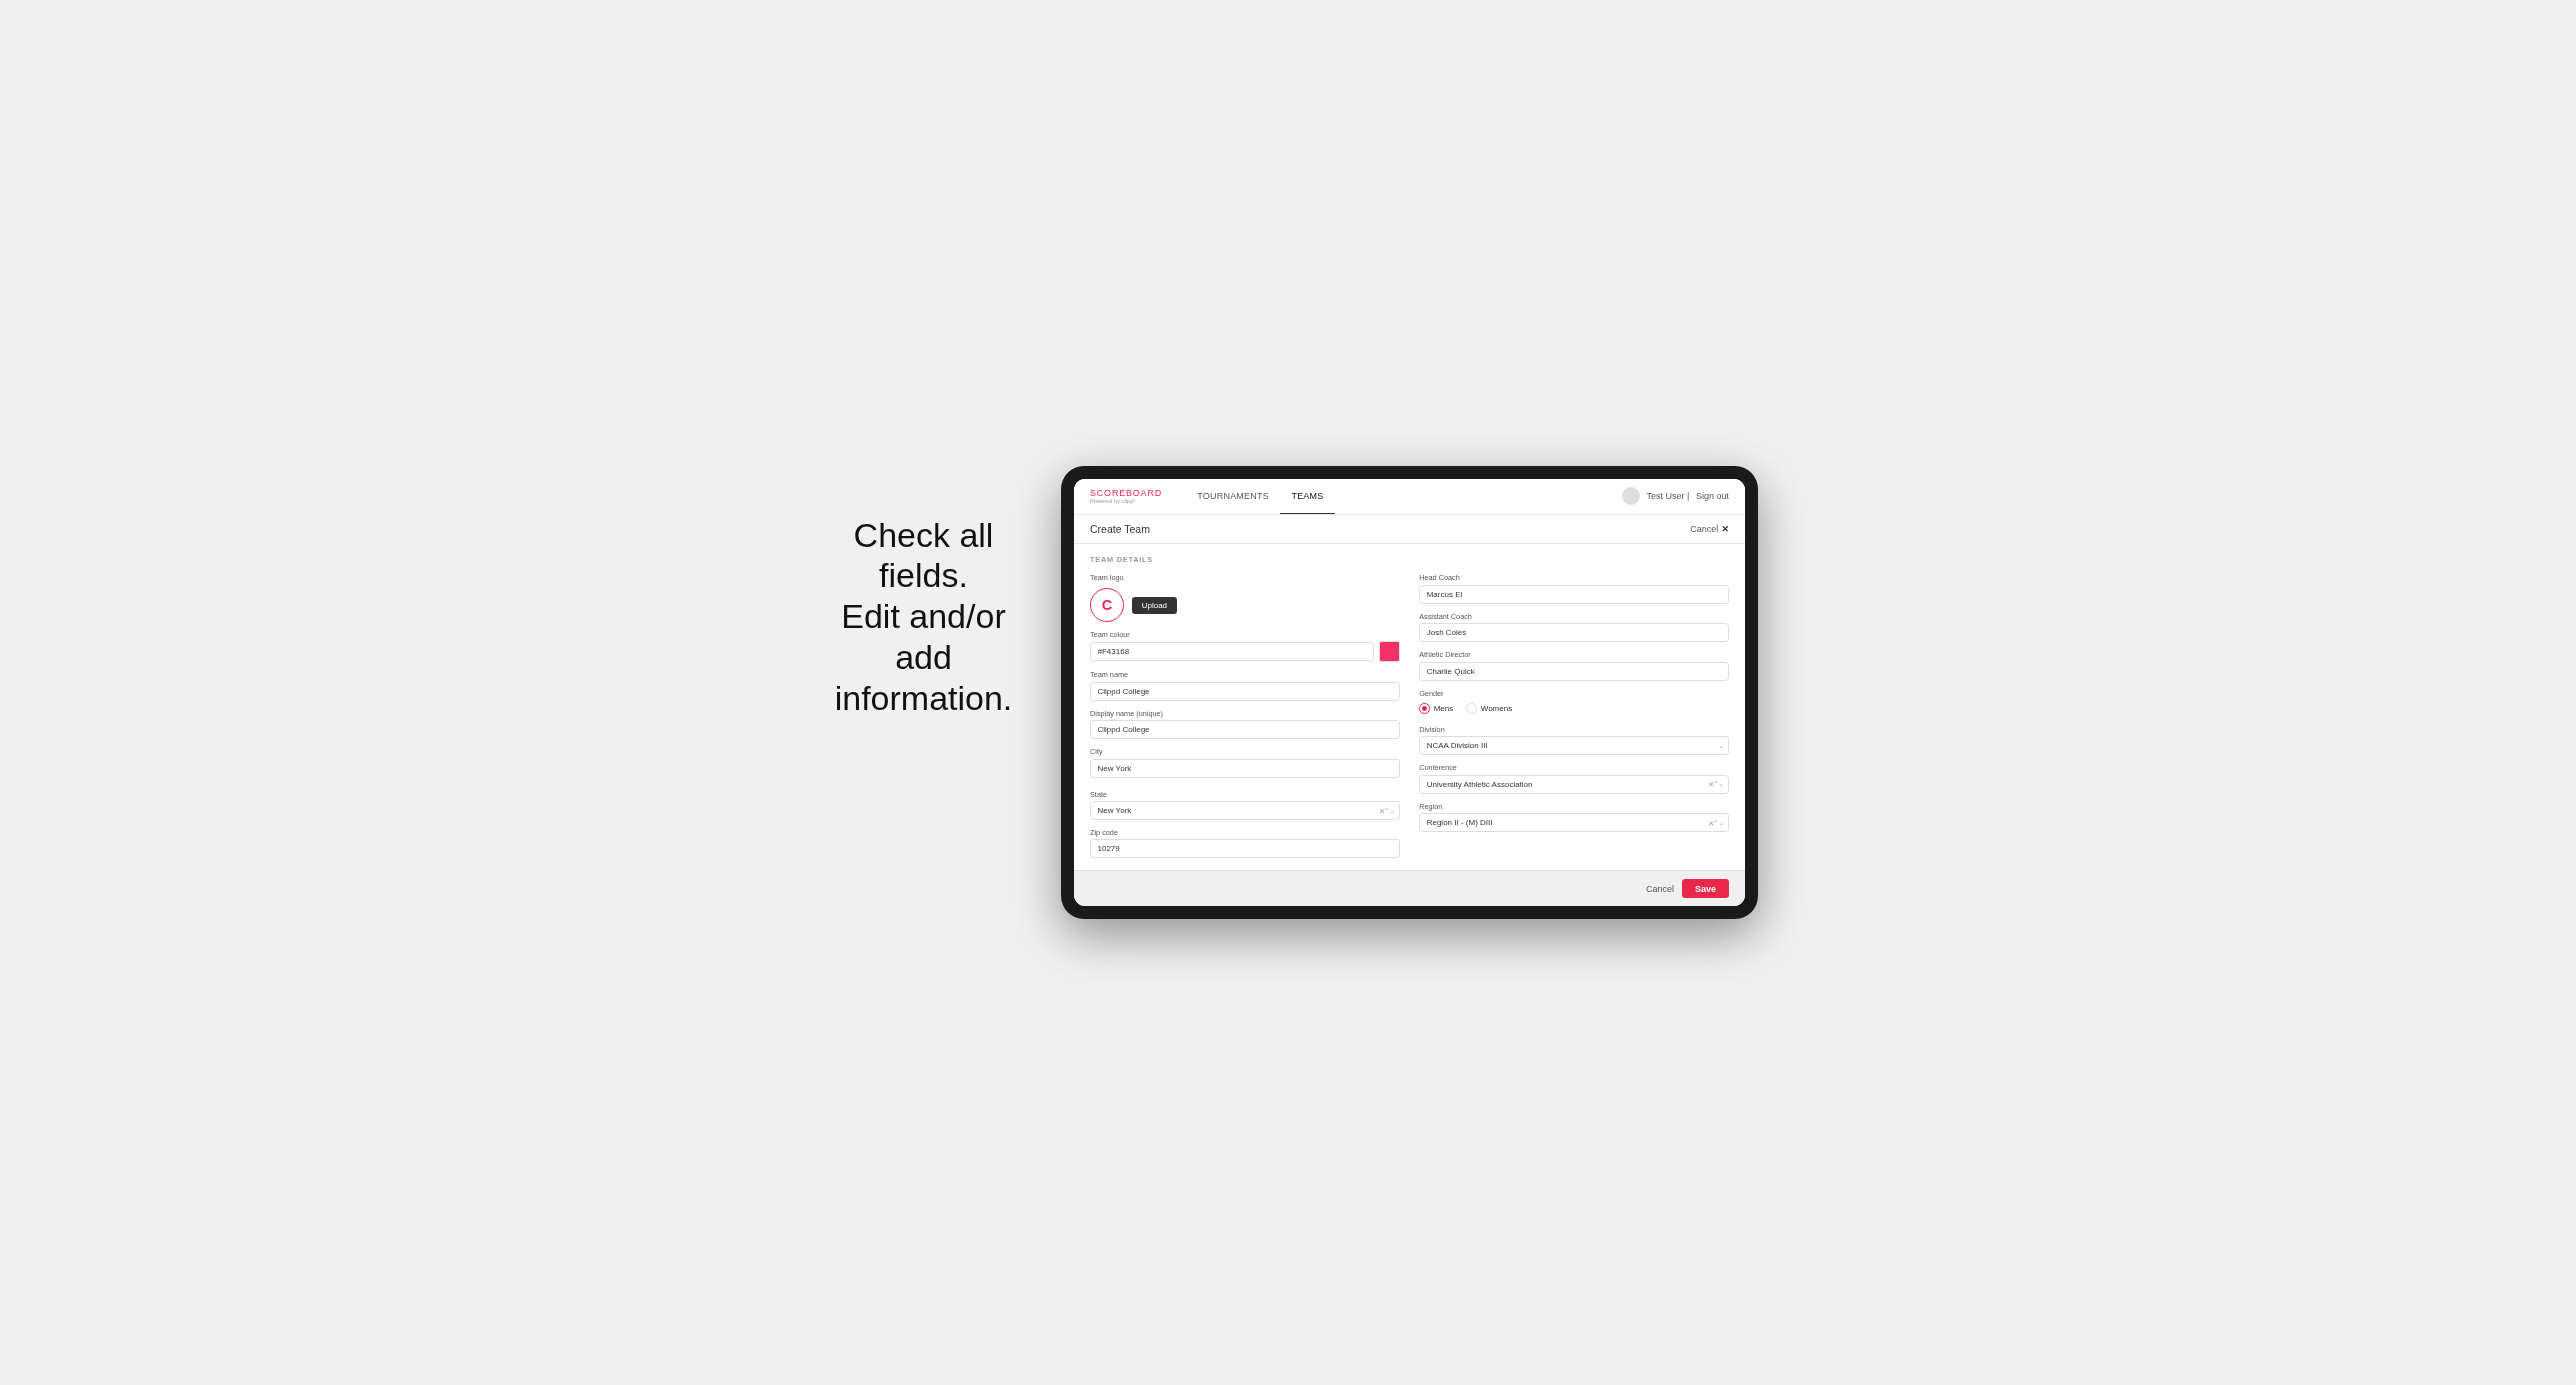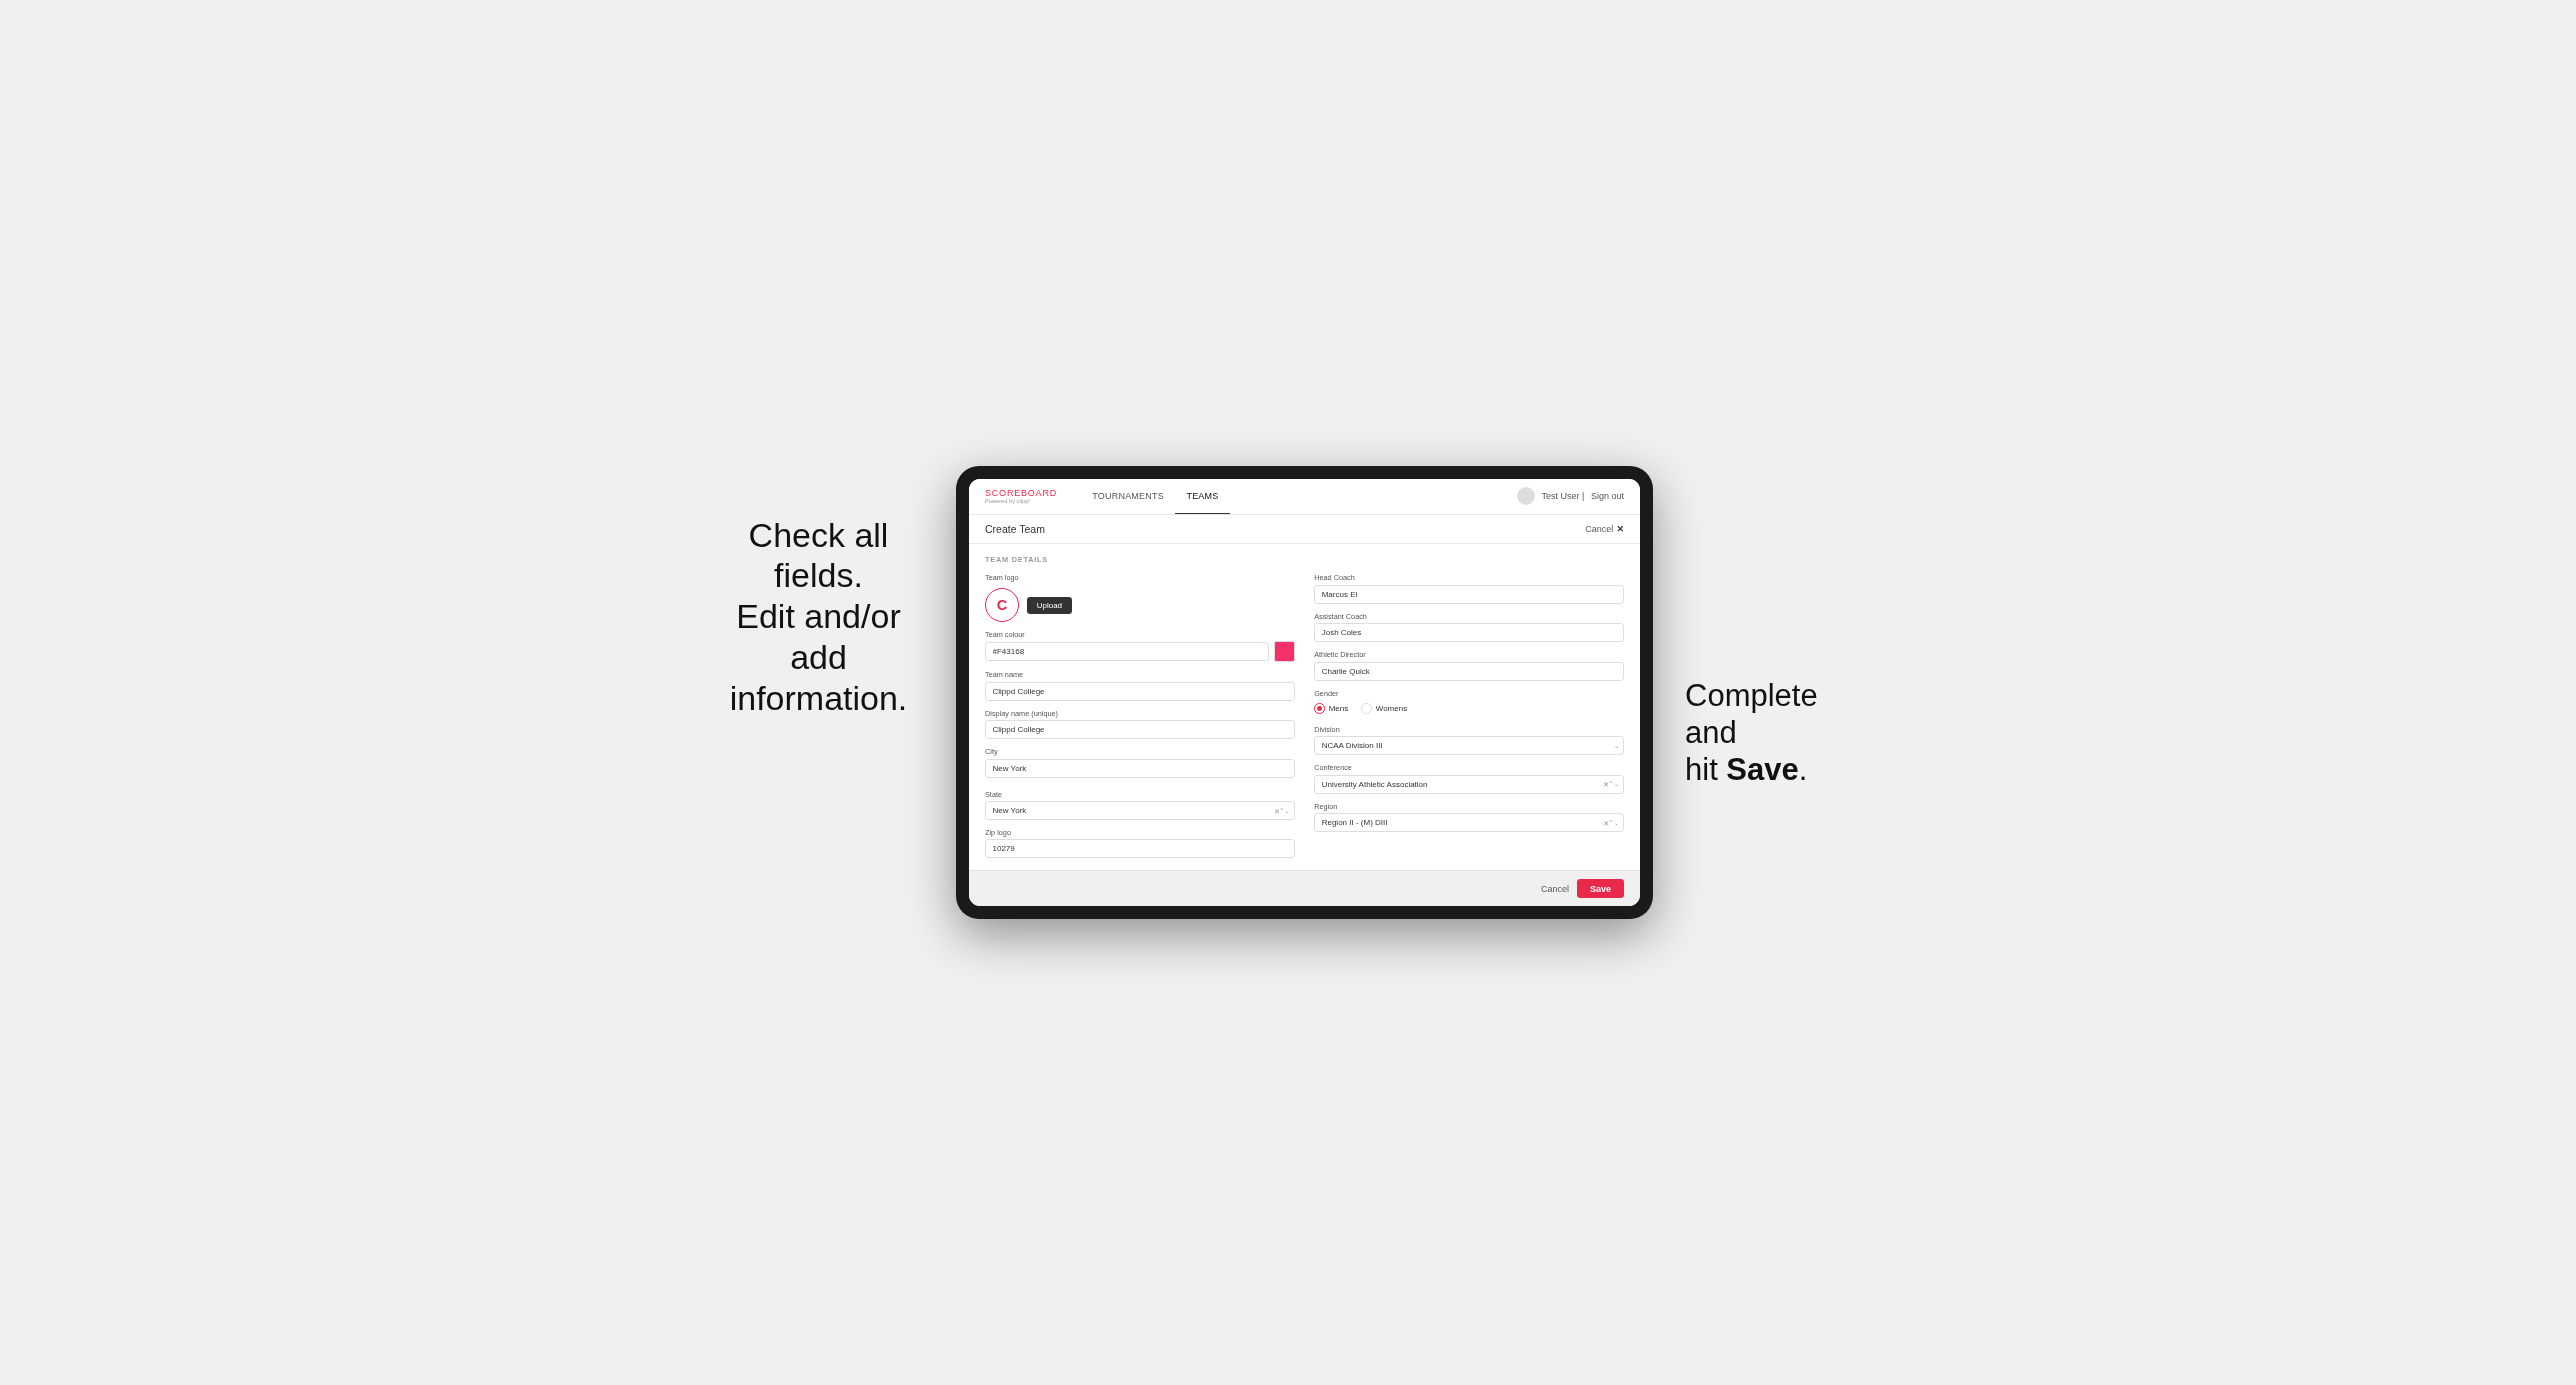--- a/index.html
+++ b/index.html
@@ -498,21 +498,21 @@
                   <select>
                     <option>New York</option>
                   </select>
                   <span class="select-clear">✕</span>
                   <span class="select-arrows">⌃⌄</span>
                 </div>
               </div>
             </div>
 
             <div class="field-group">
-              <label class="field-label">Zip logo</label>
+              <label class="field-label">Zip code</label>
               <input class="field-input" type="text" value="10279" style="">
             </div>
 
           </div>
 
           <div class="form-right">
 
             <div class="field-group">
               <label class="field-label">Head Coach</label>
               <input class="field-input" type="text" value="Marcus El" style="">
@@ -580,19 +580,15 @@
       </div>
 
       <div class="form-footer">
         <button class="footer-cancel">Cancel</button>
         <button class="footer-save">Save</button>
       </div>
 
     </div>
   </div>
 
-  <div class="right-annotation">
-    <span>Complete and</span><br>
-    <span>hit </span><strong>Save</strong><span>.</span>
-  </div>
 
 </div>
 
 
 </body></html>

